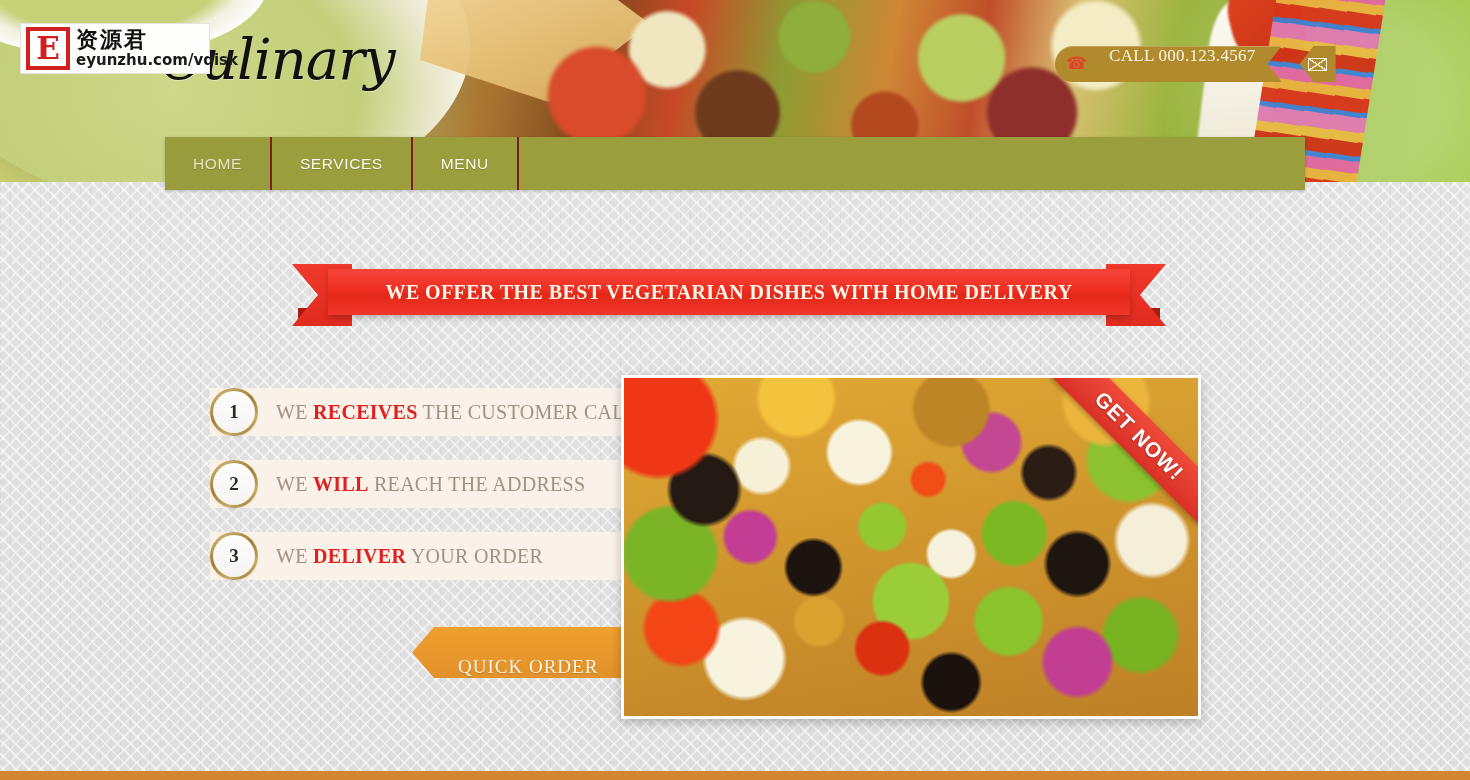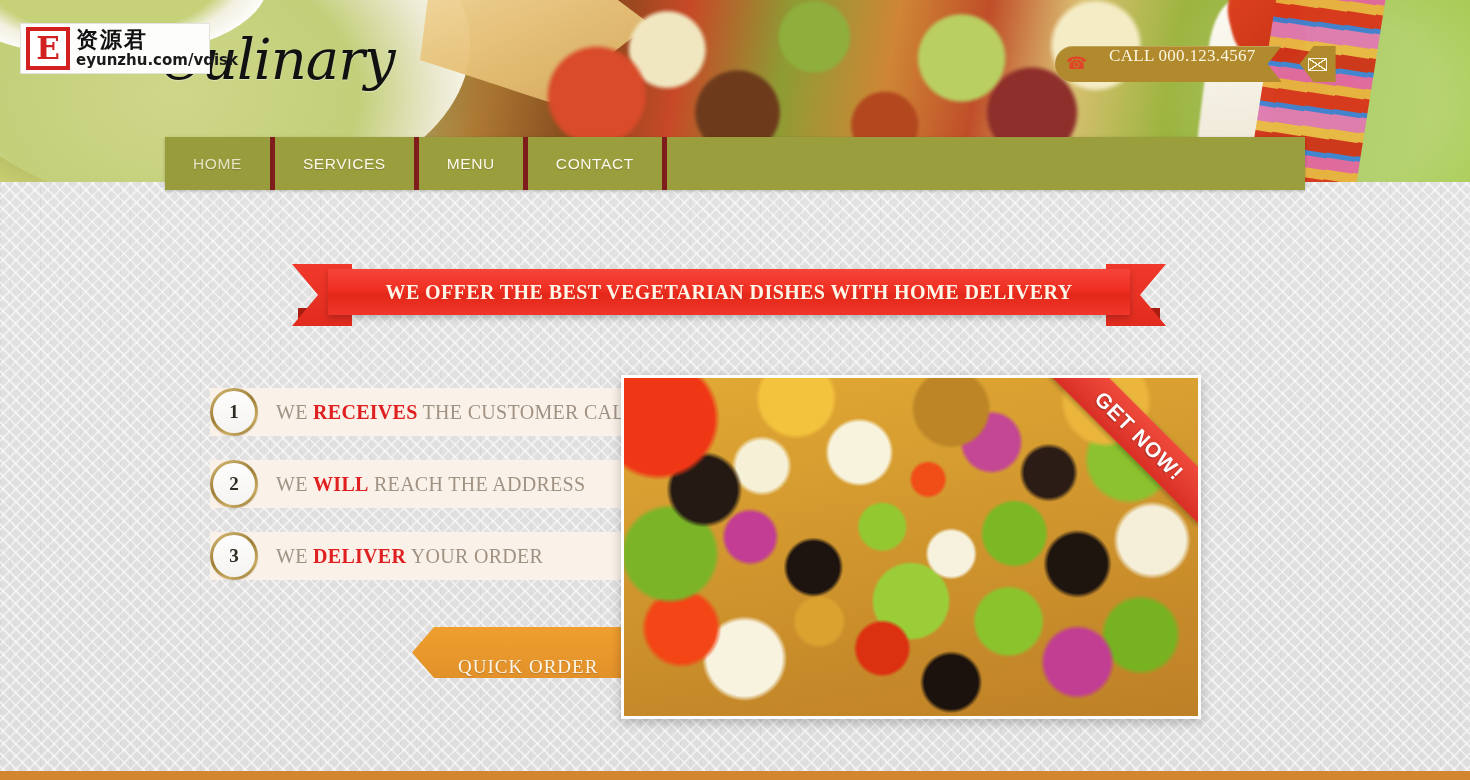--- a/index.html
+++ b/index.html
@@ -254,21 +254,21 @@
   }
   #nav a {
     display: flex;
     align-items: center;
     justify-content: center;
     padding: 0 28px;
     font-size: 15.5px;
     letter-spacing: 0.6px;
     color: #fdfaee;
     text-decoration: none;
-    border-right: 5px solid #7f1d1d;
+    border-right: 2px solid #7f1d1d;
     text-shadow: 0 1px 1px rgba(0,0,0,0.18);
     cursor: pointer;
   }
   #nav a.active { color: #e9e5c4; background: #989c3c; }
   #nav .nav-fill { flex: 1; border-right: none; }
 
   
   #ribbon {
     position: absolute;
     left: 292px; top: 264px;
@@ -480,21 +480,20 @@
   </div>
   <div class="call-mail">
       <i></i>
     </div>
 </div>
 
 <nav id="nav">
   <a class="active">HOME</a>
   <a>SERVICES</a>
   <a>MENU</a>
-  <a>CONTACT</a>
   <span class="nav-fill"></span>
 </nav>
 
 <div id="ribbon">
   <div class="fold left"></div>
   <div class="fold right"></div>
   <div class="tail left"></div>
   <div class="tail right"></div>
   <div class="band">
     <span>WE OFFER THE BEST VEGETARIAN DISHES WITH HOME DELIVERY</span>

